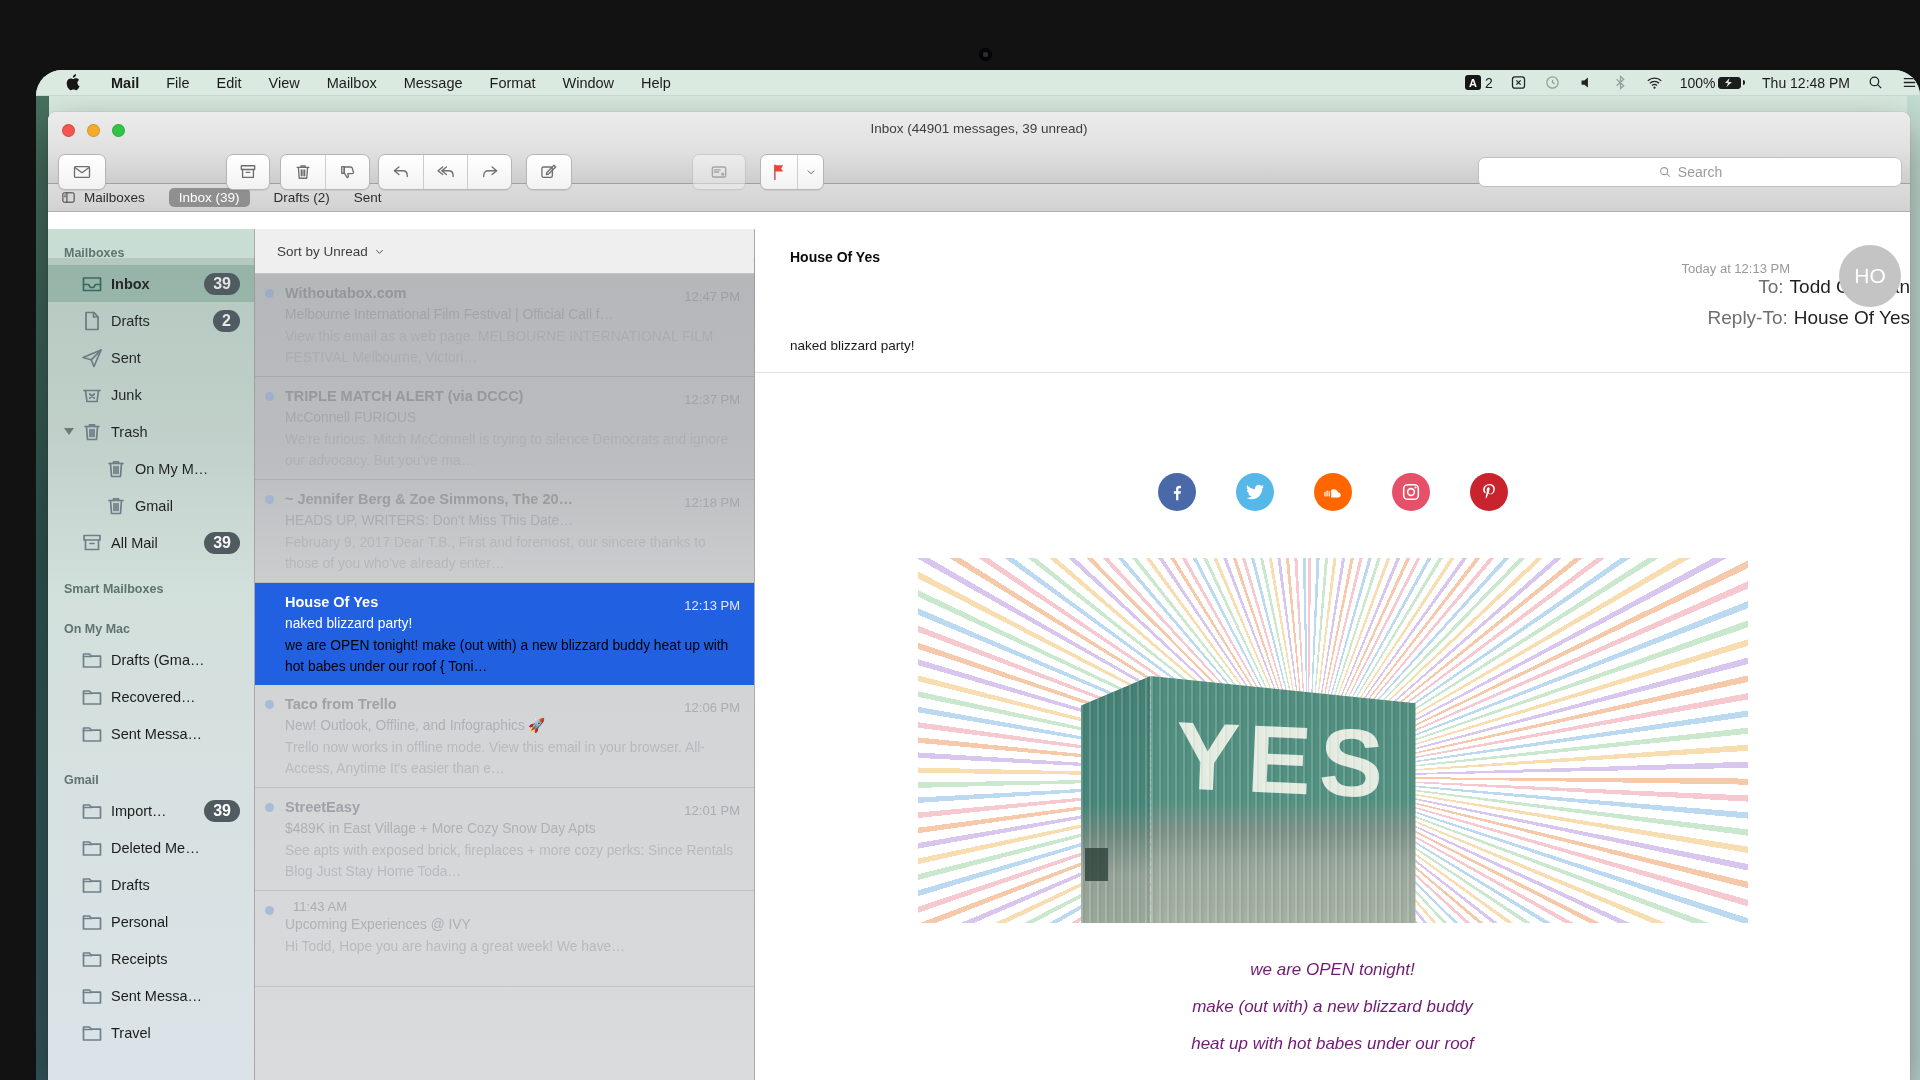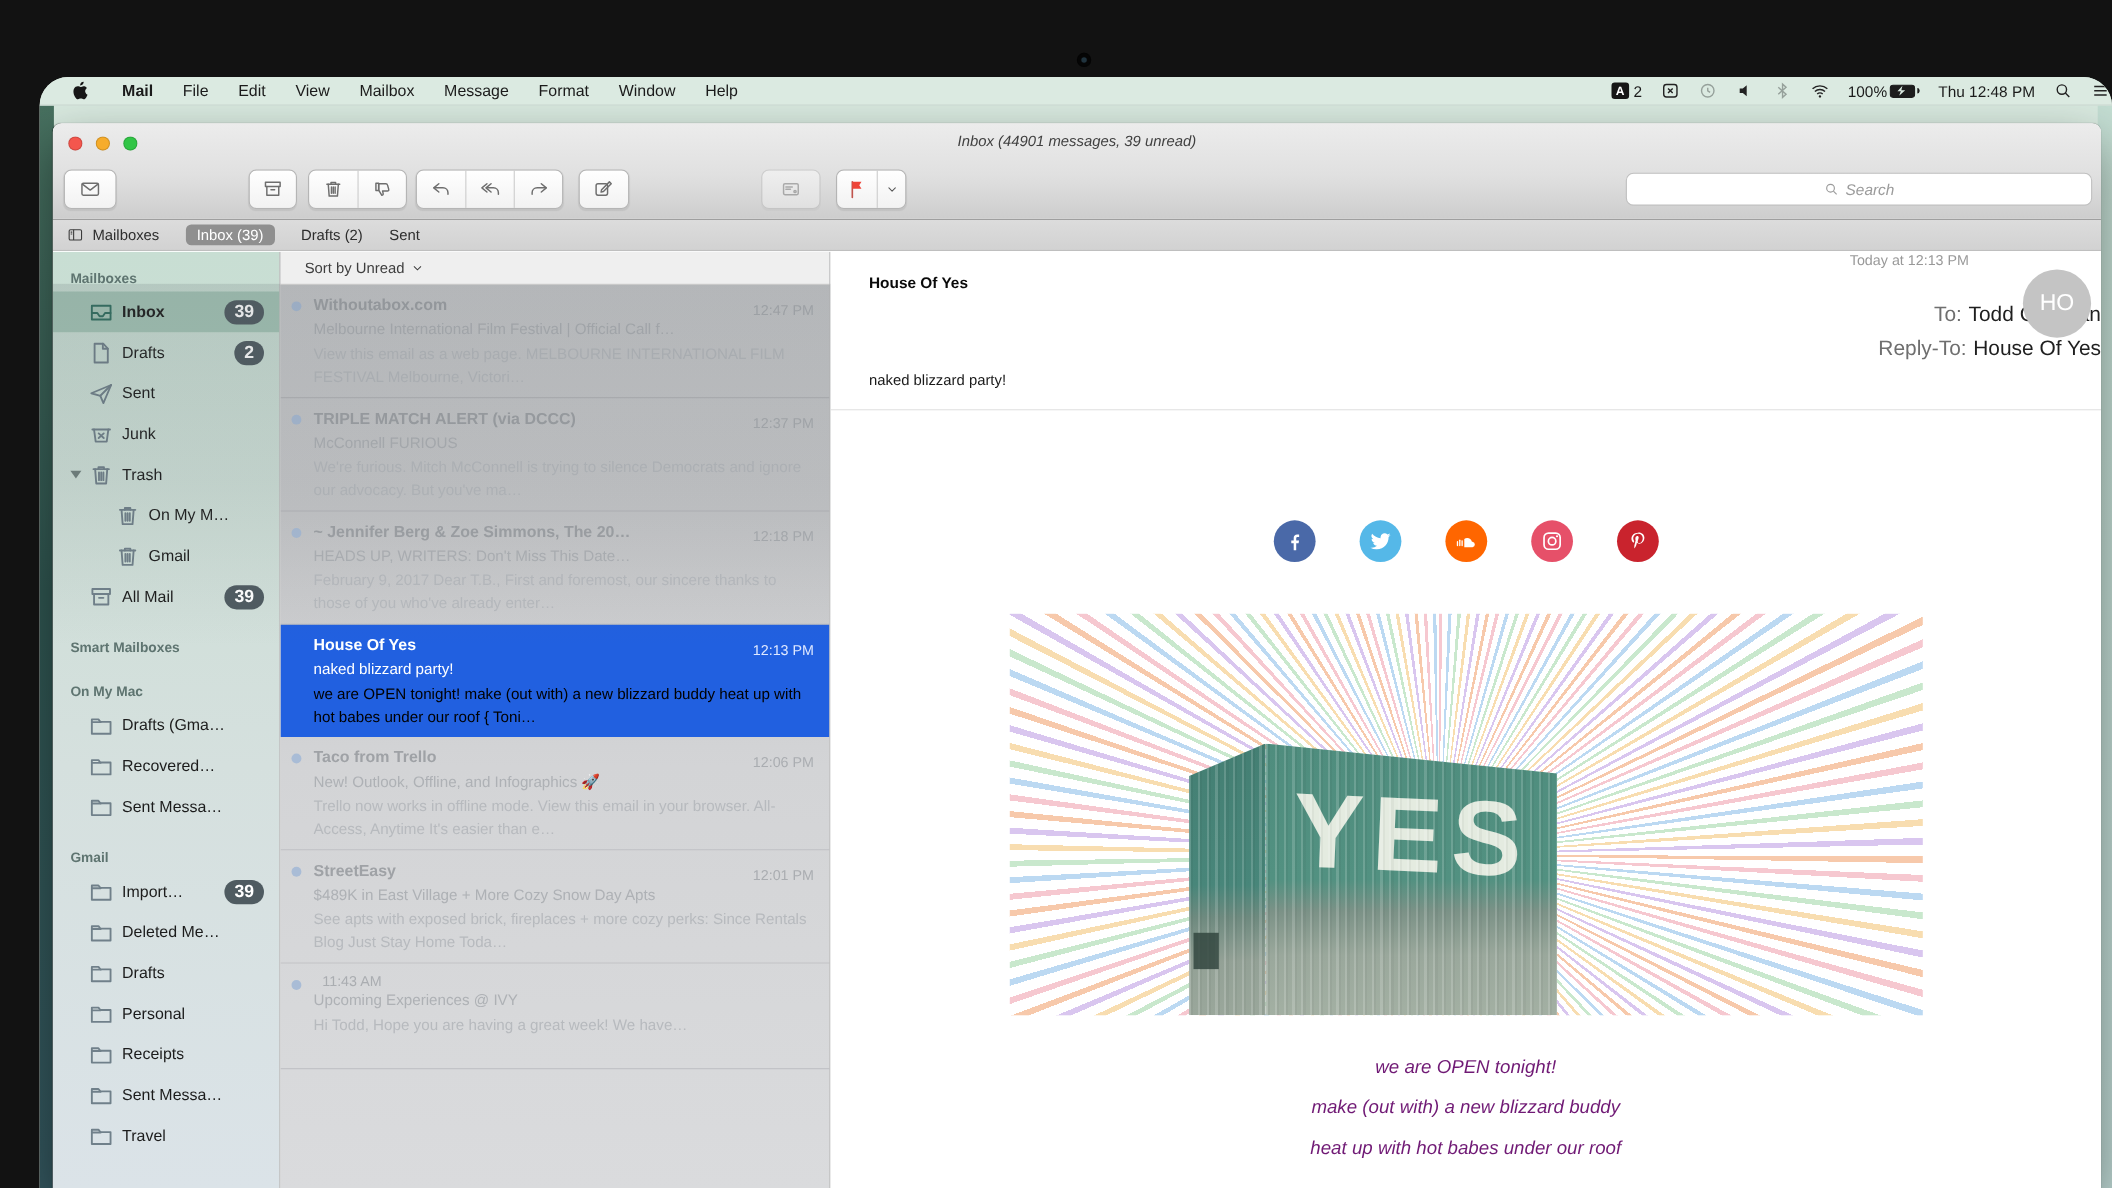--- a/index.html
+++ b/index.html
@@ -33,22 +33,22 @@
   .app-count,.batt-label,.clock-label { font-size:14px; color:#1b1b1b; }
   .battery { display:flex; align-items:center; gap:2px; }
   .batt-body { position:relative; width:23px; height:12px; border:1.5px solid #1d1d1d; border-radius:3px; background:#1d1d1d; }
   .batt-nub { width:2.5px; height:5px; background:#1d1d1d; border-radius:0 2px 2px 0; }
   .bolt { position:absolute; left:4px; top:0px; width:12px; height:9px; fill:#dbeae1; }
   .spk svg { fill:#222; stroke:none; }
 
   
   .window { position:absolute; left:12px; right:10px; top:42px; bottom:0; border-radius:8px 8px 0 0;
     background:#fff; box-shadow:0 18px 45px rgba(0,0,0,.42), 0 0 1px rgba(0,0,0,.4); z-index:10; overflow:hidden; }
-  .chrome { position:relative; height:88px; background:linear-gradient(180deg,#ececec 0%,#e0e0e0 55%,#cdcdcd 100%);
-    border-bottom:1px solid #9f9f9f; border-radius:8px 8px 0 0;font-style:italic; }
+  .chrome { position:relative; height:72px; background:linear-gradient(180deg,#ececec 0%,#e0e0e0 55%,#cdcdcd 100%);
+    border-bottom:1px solid #9f9f9f; border-radius:8px 8px 0 0; }
   .traffic { position:absolute; left:14px; top:12px; display:flex; gap:12px; }
   .tl { width:13px; height:13px; border-radius:50%; border:.5px solid rgba(0,0,0,.15); }
   .tl.red { background:#f4564d; } .tl.yellow { background:#f6ac2b; } .tl.green { background:#31c546; }
   .win-title { position:absolute; left:0; right:0; top:9px; text-align:center; font-size:13.5px; color:#404040; }
   .toolbar { position:absolute; left:0; right:0; top:42px; height:36px; display:flex; align-items:center; }
   .tbtn, .tgroup { height:36px; background:linear-gradient(180deg,#ffffff,#f2f2f2); border:1px solid #b5b5b5;
     border-radius:7px; display:flex; align-items:center; justify-content:center; box-shadow:0 1px 1px rgba(0,0,0,.07); }
   .tbtn svg, .tseg svg { width:20px; height:20px; stroke:#6e6e6e; fill:none; stroke-width:1.6; stroke-linecap:round; stroke-linejoin:round; }
   .tseg { width:44px; height:100%; display:flex; align-items:center; justify-content:center; }
   .tseg + .tseg { border-left:1px solid #cccccc; }
@@ -82,21 +82,21 @@
   .disclosure:after { content:""; border-left:5.5px solid transparent; border-right:5.5px solid transparent; border-top:7px solid #6f7f7c; }
   .sb-icon { width:24px; height:24px; margin-right:7px; color:#70808a; flex:none; display:flex; }
   .sb-icon svg { width:24px; height:24px; stroke:currentColor; fill:none; stroke-width:1.7; stroke-linejoin:round; stroke-linecap:round; }
   .sb-icon.teal { color:#2f6e5f; }
   .sb-label { white-space:nowrap; overflow:hidden; }
   .badge { margin-left:auto; margin-right:14px; background:#4f5b61; color:#fff; font-size:16px; font-weight:bold;
     padding:2px 9px; border-radius:11px; }
 
   .listpane { width:500px; flex:none; border-right:1px solid #ababab; position:relative;
     background:linear-gradient(180deg,#c8c9cb 0%,#c6c7c9 28%,#d3d4d6 55%,#dadbdd 100%); overflow:hidden; }
-  .sortbar { position:relative; z-index:7; height:30px; background:#efefef; border-bottom:1px solid #c6c6c6;
+  .sortbar { position:relative; z-index:7; height:45px; background:#efefef; border-bottom:1px solid #c6c6c6;
     display:flex; align-items:center; padding-left:22px; font-size:13.5px; color:#3e3e3e; gap:6px; }
   .sortbar svg { width:11px; height:11px; stroke:#3e3e3e; fill:none; stroke-width:2; }
   .msg-row { position:relative; padding:8px 14px 8px 30px; border-bottom:1px solid rgba(110,112,118,.20); }
   .msg-row .dot { position:absolute; left:10px; top:15px; width:9px; height:9px; border-radius:50%; background:#a9bcd6; }
   .msg-head { display:flex; align-items:flex-end; }
   .msg-sender { flex:1; font-size:14.5px; font-weight:bold; color:#9fa2a6; line-height:22px; white-space:nowrap; overflow:hidden; }
   .msg-time { font-size:13px; color:#aaadb1; margin-left:8px; flex:none; }
   .msg-subject { font-size:13.8px; color:#aeb1b5; line-height:22px; white-space:nowrap; overflow:hidden; }
   .msg-preview { font-size:13.8px; color:#b7babe; line-height:21px; height:42px; overflow:hidden; }
   .msg-row.selected { background:#2160e0; border-bottom:none; }
@@ -105,21 +105,21 @@
   .msg-row.selected .msg-subject { color:#ffffff; }
   .msg-row.selected .msg-preview { color:#000000; }
 
   
   .reader { flex:1; background:#fff; position:relative; overflow:hidden; }
   .reader-header { position:relative; height:144px; border-bottom:1px solid #e2e2e2; padding:18px 0 0 35px; }
   .rh-from { font-size:14px; font-weight:bold; color:#0a0a0a; line-height:20px; }
   .rh-line { font-size:19px; color:#1f1f1f; margin-top:9px;text-align:right; }
   .rh-line .lbl { color:#6f6f6f; margin-right:6px; }
   .rh-subject { font-size:13.5px; color:#1a1a1a; margin-top:9px; }
-  .rh-date { position:absolute; top:0; right:120px; font-size:13px; color:#999; }
+  .rh-date { position:absolute; top:32px; right:120px; font-size:13px; color:#999; }
   .avatar { position:absolute; top:16px; right:9px; width:62px; height:62px; border-radius:50%; background:#c4c4c4;
     color:#fff; font-size:21px; display:flex; align-items:center; justify-content:center; }
   .reader-body { position:relative; }
   .social-row { margin:100px auto 0; display:flex; justify-content:center; gap:40px; }
   .social { width:38px; height:38px; border-radius:50%; display:flex; align-items:center; justify-content:center; }
   .social svg { width:22px; height:22px; }
   .hero { position:relative; width:830px; height:365px; margin:47px auto 0; overflow:hidden; background:
     repeating-conic-gradient(from 0deg at 47% 60%,
       #f6c8d0 0deg .8deg, #ffffff .8deg 2.2deg,
       #bcd9f2 2.2deg 3deg, #ffffff 3deg 4.4deg,

